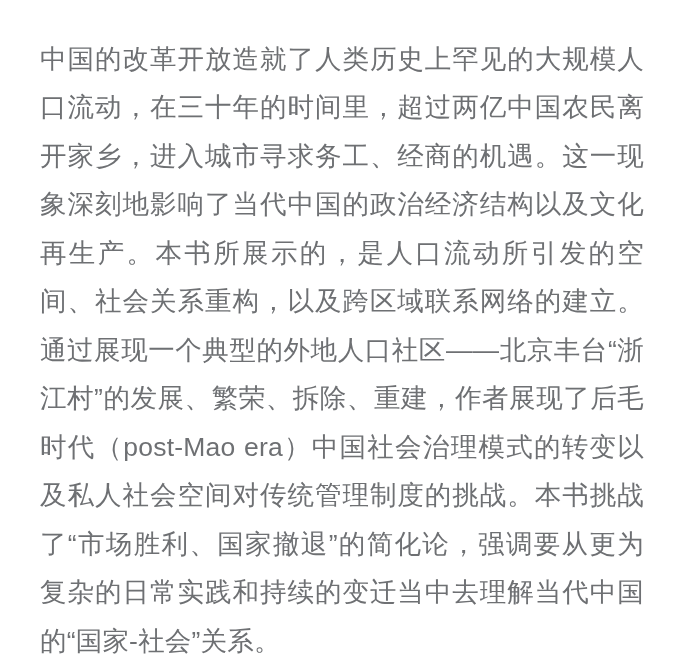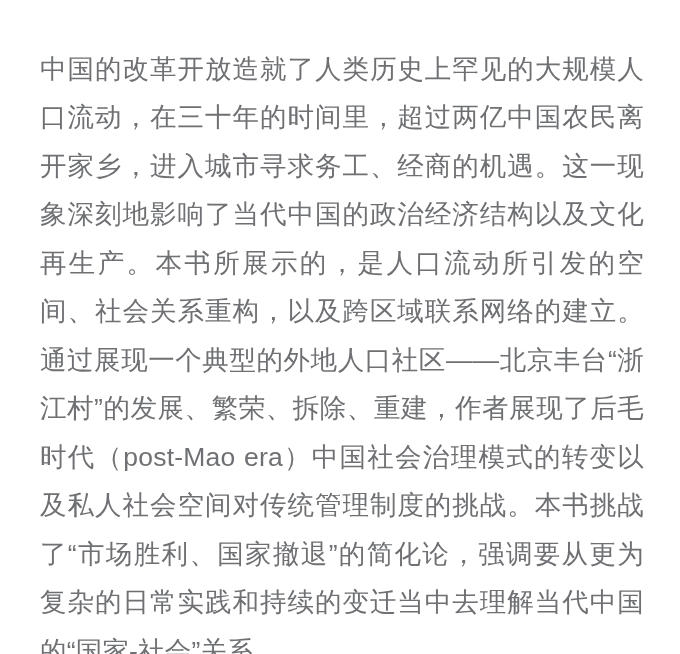--- a/index.html
+++ b/index.html
@@ -10,21 +10,21 @@
     width: 680px;
     height: 654px;
     background: #ffffff;
     font-family: "Liberation Sans", sans-serif;
     overflow: hidden;
   }
   .page {
     width: 680px;
     height: 654px;
     box-sizing: border-box;
-    padding: 18px 36px 10px 40px;
+    padding: 8px 36px 10px 40px;
     background: #ffffff;
   }
   .body-text {
     font-size: 26.5px;
     line-height: 48.5px;
     color: #6e7073;
     text-align: justify;
     text-justify: inter-ideograph;
     letter-spacing: 0.2px;
     font-weight: 400;

